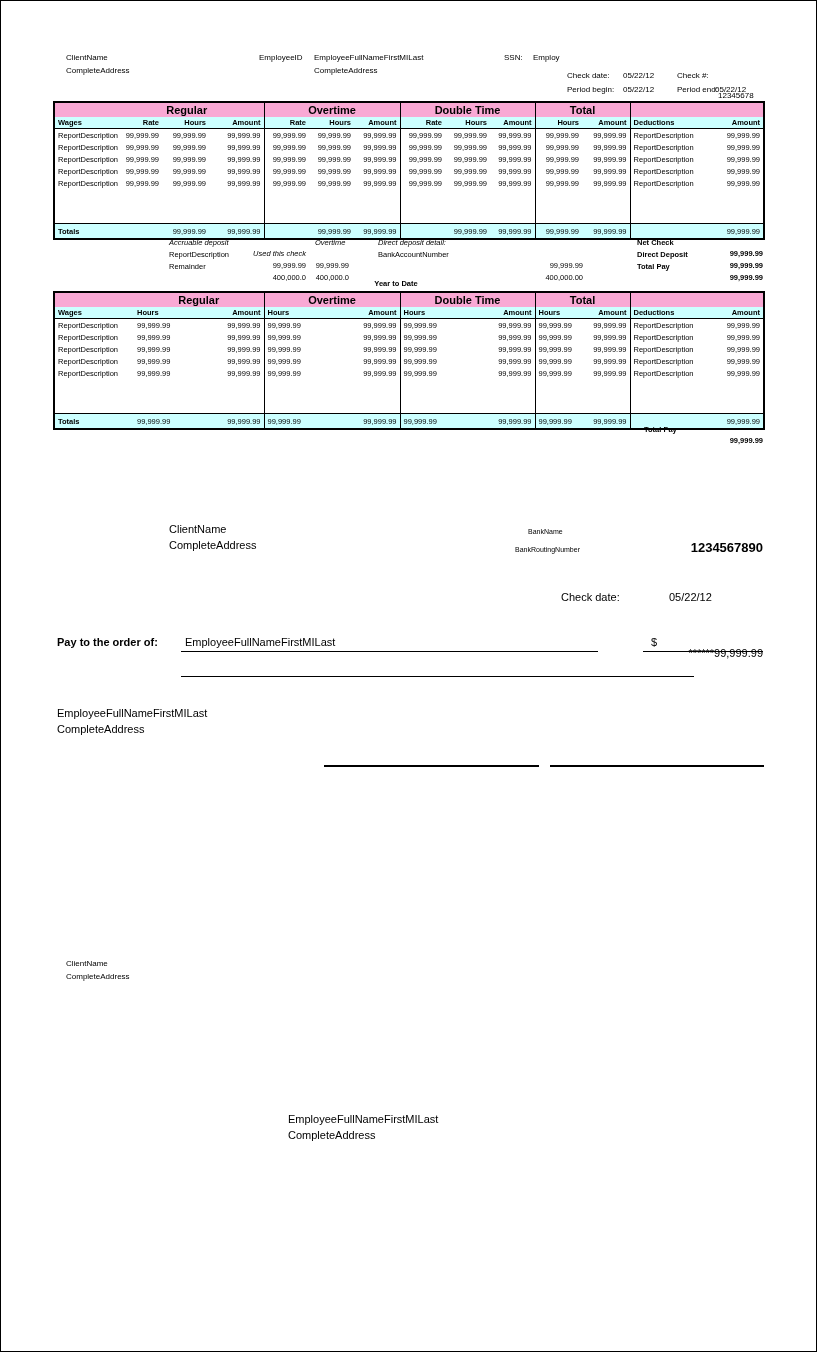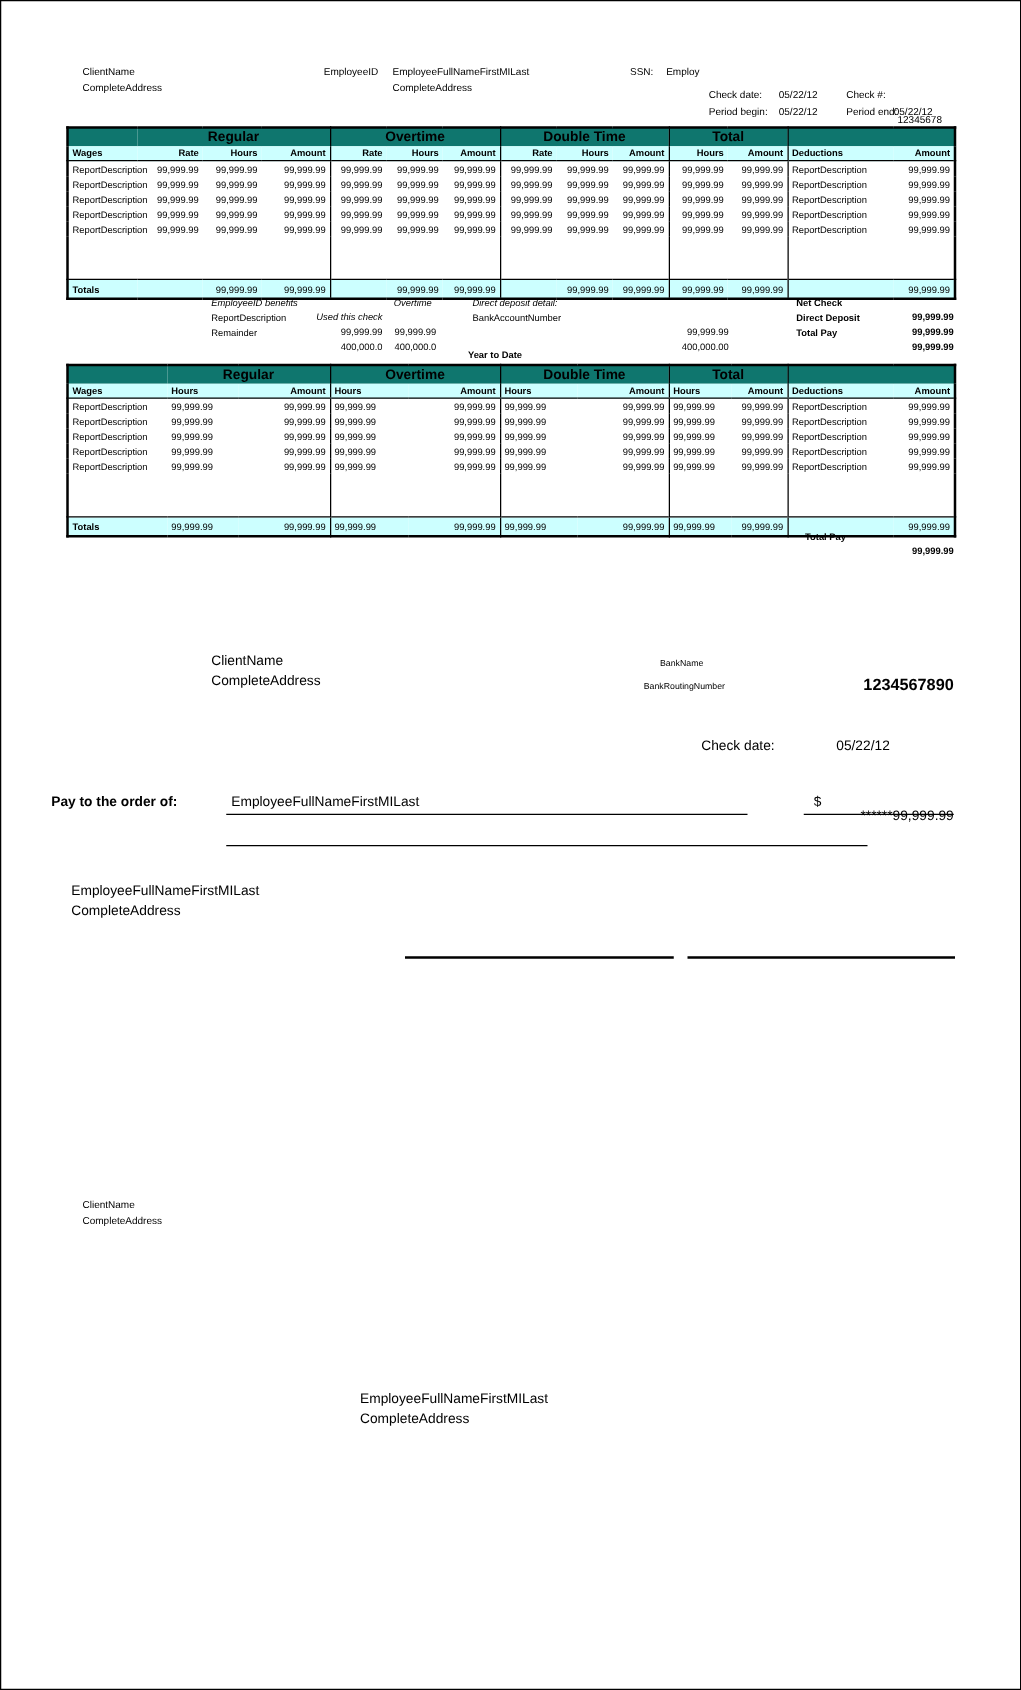--- a/index.html
+++ b/index.html
@@ -15,21 +15,21 @@
   .t13 { font-size:13px; line-height:15px; }
   .bold { font-weight:bold; }
   .italic { font-style:italic; }
   .right { text-align:right;margin-top:11px; }
   .center { text-align:center; }
 
   
   .paytable { border-collapse:collapse; table-layout:fixed; width:710px; border:2px solid #000; }
   .paytable td, .paytable th { padding:0 3px; overflow:visible; white-space:nowrap; font-weight:normal; }
   .paytable .gb { border-left:1px solid #000; }
-  .title-row th { background:#0f766e; font-size:11px; font-weight:bold; text-align:center; height:14px; }
+  .title-row th { background:#f9a8d4; font-size:11px; font-weight:bold; text-align:center; height:14px; }
   .sub-row td { background:#CCFFFF; font-size:7.5px; font-weight:bold; height:11px; border-bottom:1px solid #000; }
   .data-row td { font-size:7.5px; height:12px; }
   .filler-row td { height:34px; }
   .totals-row td { background:#CCFFFF; font-size:7.5px; height:14px; border-top:1px solid #000; }
   .totals-row td:first-child { font-weight:bold; }
   .al { text-align:left; } .ar { text-align:right; }
 
   .hline { position:absolute; background:#000; height:1px; }
   .sigline { position:absolute; background:#000; height:2px; }
   .micr {
@@ -208,21 +208,21 @@
             <td class="ar">99,999.99</td>
             <td class="ar gb">99,999.99</td>
             <td class="ar">99,999.99</td>
             <td class="al gb"></td>
             <td class="ar">99,999.99</td>
           </tr>
         </tbody>
       </table>
     </div>
 
-  <span class="abs t7 italic" style="left:168px; top:236px;">EmployeeID benefits</span>
+  <span class="abs t7 italic" style="left:168px; top:236px;">Accruable deposit</span>
   <span class="abs t7 italic right" style="left:240px; top:236px; width:65px;">Used this check</span>
   <span class="abs t7 italic" style="left:314px; top:236px;">Overtime</span>
   <span class="abs t7 italic" style="left:377px; top:236px;">Direct deposit detail:</span>
   <span class="abs t7 bold" style="left:636px; top:236px;">Net Check</span>
   <span class="abs t7 bold right" style="left:690px; top:236px; width:72px;">99,999.99</span>
 
   <span class="abs t7" style="left:168px; top:248px;">ReportDescription</span>
   <span class="abs t7 right" style="left:240px; top:248px; width:65px;">99,999.99</span>
   <span class="abs t7 right" style="left:290px; top:248px; width:58px;">99,999.99</span>
   <span class="abs t7" style="left:377px; top:248px;">BankAccountNumber</span>
@@ -371,21 +371,21 @@
     <div>ClientName</div>
     <div>CompleteAddress</div>
   </div>
   <span class="abs" style="left:527px; top:527px; font-size:7px;">BankName</span>
   <span class="abs" style="left:514px; top:545px; font-size:7px;">BankRoutingNumber</span>
   <span class="abs t13 bold right" style="left:660px; top:528px; width:102px;">1234567890</span>
 
   <span class="abs t11" style="left:560px; top:588px;">Check date:</span>
   <span class="abs t11" style="left:668px; top:588px;">05/22/12</span>
 
-  <span class="abs t11 bold" style="left:40px; top:633px;">Pay to the order of:</span>
+  <span class="abs t11 bold" style="left:56px; top:633px;">Pay to the order of:</span>
   <span class="abs t11" style="left:184px; top:633px;">EmployeeFullNameFirstMILast</span>
   <div class="hline" style="left:180px; top:650px; width:417px;"></div>
   <span class="abs t11" style="left:650px; top:633px;">$</span>
   <span class="abs t11 right" style="left:658px; top:633px; width:104px;">******99,999.99</span>
   <div class="hline" style="left:642px; top:650px; width:120px;"></div>
 
   <div class="hline" style="left:180px; top:675px; width:513px;"></div>
 
   <div class="abs t11" style="left:56px; top:704px;">
     <div>EmployeeFullNameFirstMILast</div>

